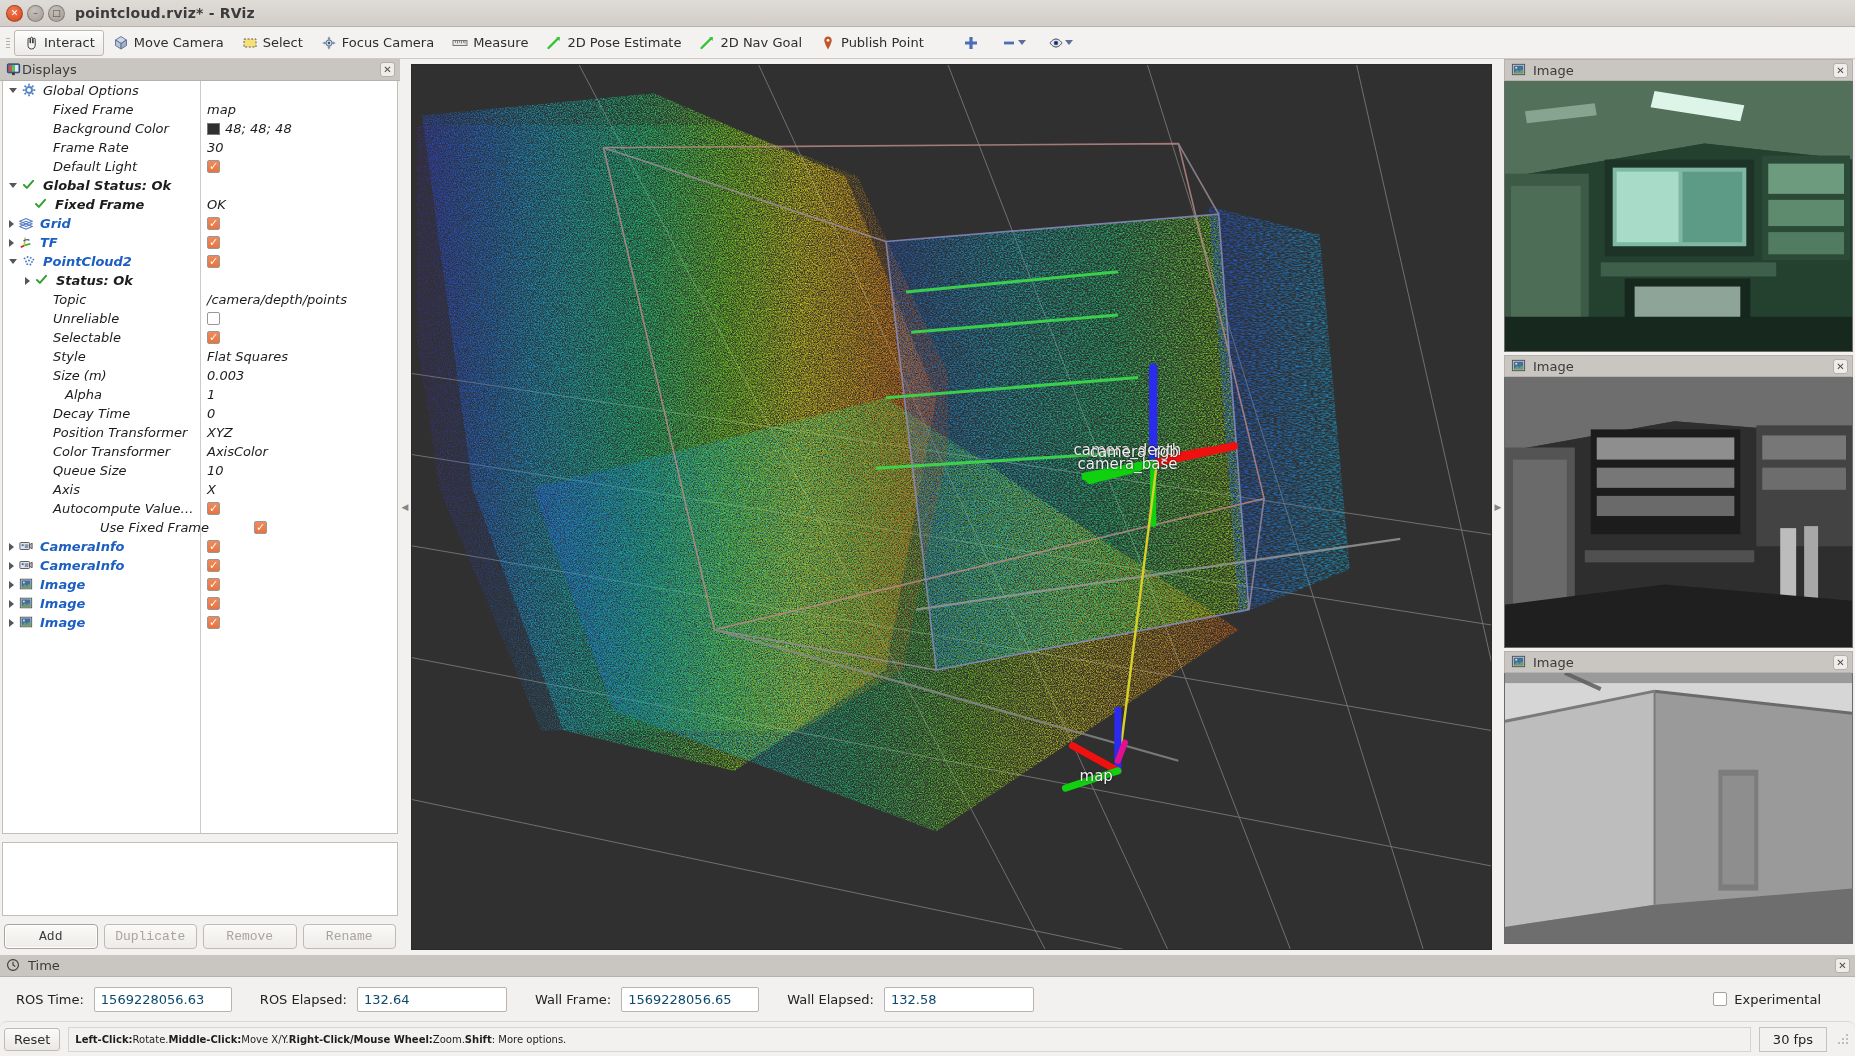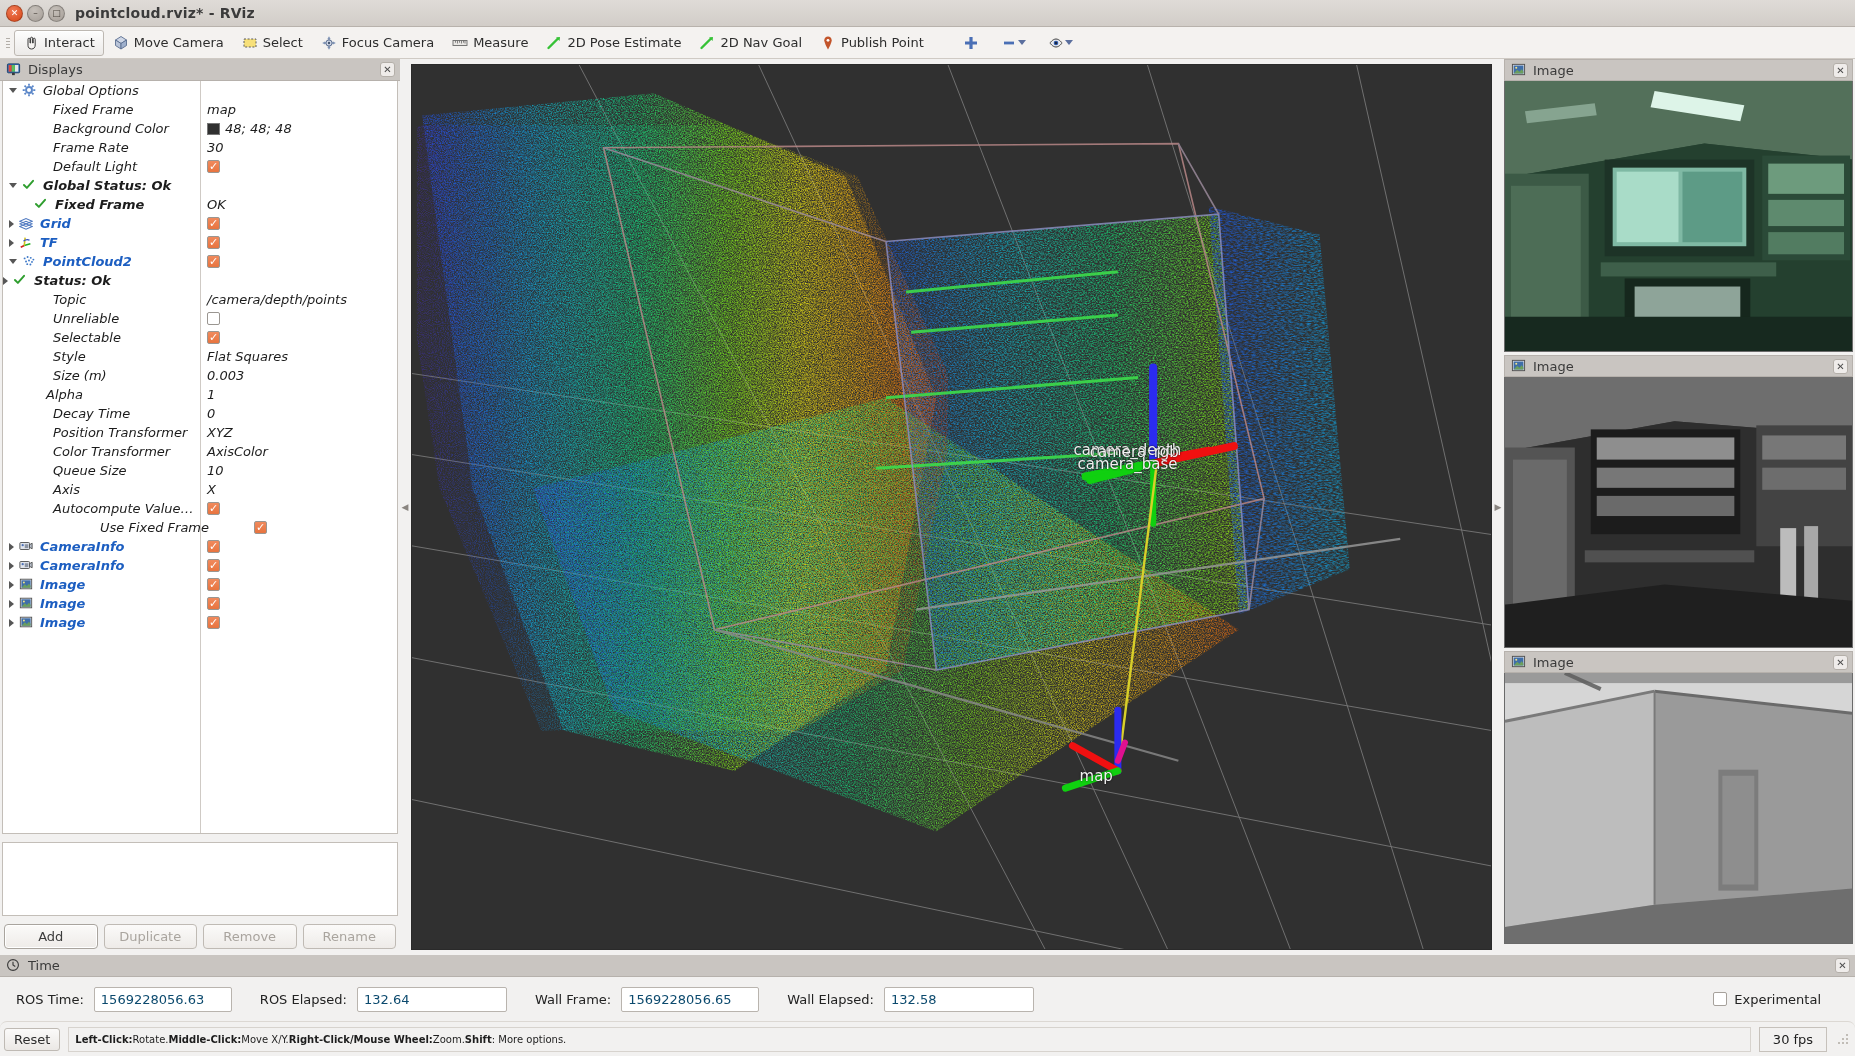--- a/index.html
+++ b/index.html
@@ -71,21 +71,21 @@
   .main {
     position: absolute; top: 59px; left: 0;
     width: 1855px; height: 896px;
     display: flex;
   }
 
   
   .dock-left { width: 400px; display:flex; flex-direction:column; background:#f2f1f0; }
   .dock-title {
     height: 22px; background:#c9c5c1; color:#3a3a3a;
-    display:flex; align-items:center; gap:6px; padding:0 6px;
+    display:flex; align-items:center; gap:0; padding:0 6px;
     font-size: 13px; border-bottom:1px solid #b6b1ac;
     position:relative;
   }
   .dock-title .closex {
     position:absolute; right:5px; top:3px;
     width:15px;height:15px;border-radius:3px;background:#efecea;border:1px solid #b4afa9;
     display:flex;align-items:center;justify-content:center;font-size:10px;color:#4c4c4c;line-height:1;
   }
   .tree {
     flex: 1 1 auto; background:#fff; border:1px solid #c3beb8; border-top:none;
@@ -107,21 +107,21 @@
     display:flex;align-items:center;justify-content:center;
     color:#fff; font-size:11px; line-height:1;
   }
   .chk.off { background:#fff; }
   .sw-color { width:13px;height:12px;background:#303030;border:1px solid #777; display:inline-block;}
 
   .notes {
     height: 74px; margin: 8px 2px 0 2px;
     background:#fff; border:1px solid #c3beb8;
   }
-  .btnrow { display:flex; gap:6px; padding:8px 4px 6px 4px;}
+  .btnrow { display:flex; gap:6px; padding:8px 4px 6px 4px;font-family:Liberation Mono, monospace;}
   .gbtn {
     flex:1; height:25px; border-radius:4px;
     border:1px solid #bfbab4;
     background:linear-gradient(to bottom,#fbfaf9,#eeebe8);
     font-size:13px; color:#3c3c3c;
     display:flex;align-items:center;justify-content:center;
   }
   .gbtn.dis { color:#a9a49e; }
   .gbtn.primary { border-color:#a9a49e; box-shadow: inset 0 0 0 1px #fff; }
 
@@ -486,21 +486,21 @@
                     <circle cx="9.6" cy="12" r="1.1"></circle>
                   </g>
                 </svg></span>
               <span class="lbl-blue">PointCloud2</span>
             </div>
             <div class="val">
               <span class="chk">✓</span>
             </div>
           </div>
           <div class="trow">
-            <div class="tw" style="">
+            <div class="tw" style="padding-left: 22px;">
               <span class="arrow-r"></span>
               <span class="tb-ic" style="margin-right: 5px;"><svg width="13" height="13" viewBox="0 0 16 16">
                   <path d="M2.4 8.6 6 12.2 13.6 3.4" fill="none" stroke="#2f9e2f" stroke-width="2.4" stroke-linecap="round" stroke-linejoin="round"></path>
                 </svg></span>
               <span class="lbl-bold">Status: Ok</span>
             </div>
             <div class="val"></div>
           </div>
           <div class="trow">
             <div class="tw" style="padding-left: 22px;">
@@ -540,21 +540,21 @@
           </div>
           <div class="trow">
             <div class="tw" style="padding-left: 22px;">
               <span class="spacer-w"></span>
               <span style="width: 19px; flex: 0 0 auto;"></span>
               <span>Size (m)</span>
             </div>
             <div class="val">0.003</div>
           </div>
           <div class="trow">
-            <div class="tw" style="padding-left: 15px;">
+            <div class="tw" style="padding-left: 34px;">
               <span class="spacer-w"></span>
               <span style="width: 19px; flex: 0 0 auto;"></span>
               <span>Alpha</span>
             </div>
             <div class="val">1</div>
           </div>
           <div class="trow">
             <div class="tw" style="padding-left: 22px;">
               <span class="spacer-w"></span>
               <span style="width: 19px; flex: 0 0 auto;"></span>

